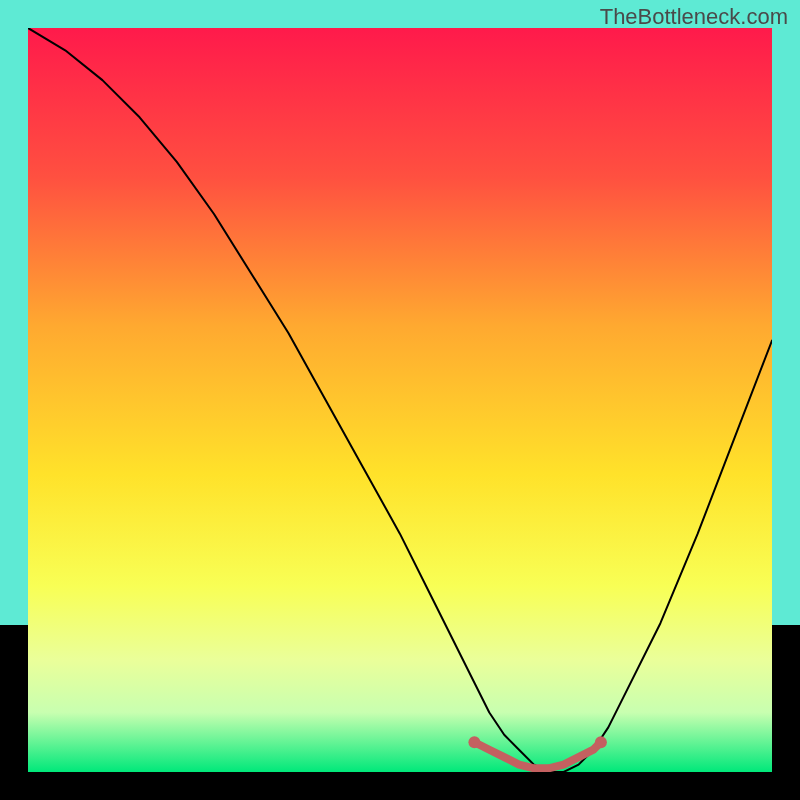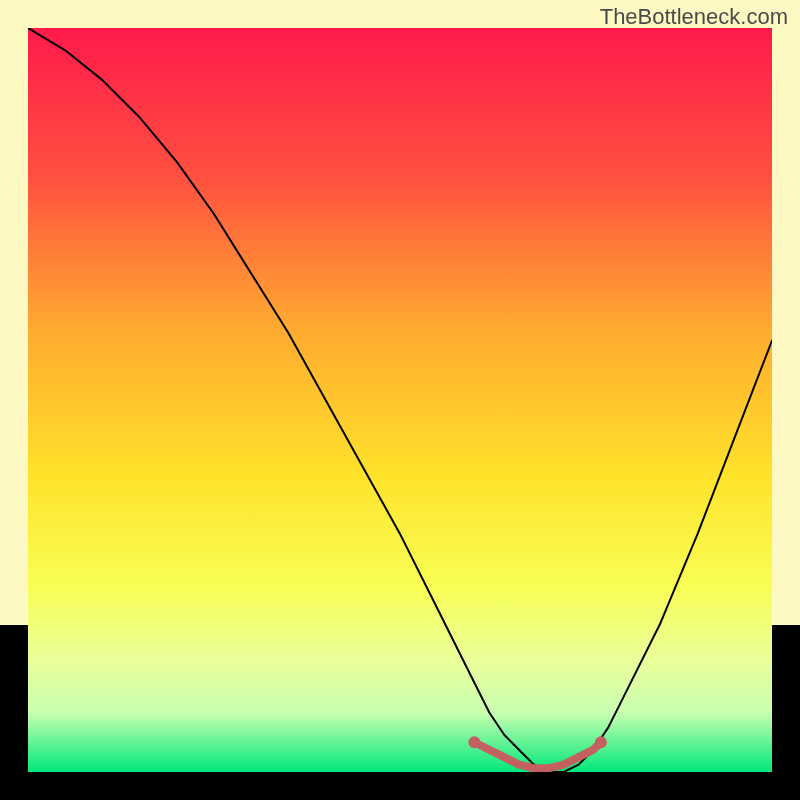--- a/index.html
+++ b/index.html
@@ -10,21 +10,21 @@
     overflow: hidden;
     background: #000;
     font-family: Arial, Helvetica, sans-serif;
   }
   .frame {
     position: absolute;
     left: 0;
     top: 0;
     width: 800px;
     height: 625px;
-    background: #fef9c3;
+    background: #5eead4;
   }
   .watermark {
     position: absolute;
     top: 4px;
     right: 12px;
     color: #4a4a4a;
     font-size: 22px;
     font-weight: 400;
     z-index: 10;
   }

